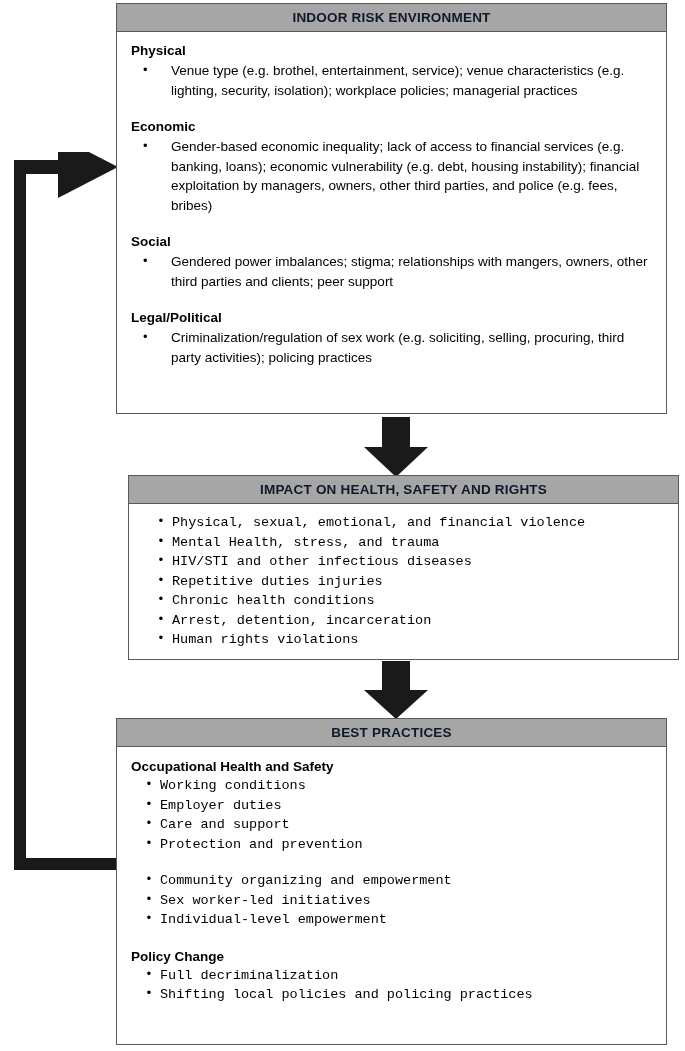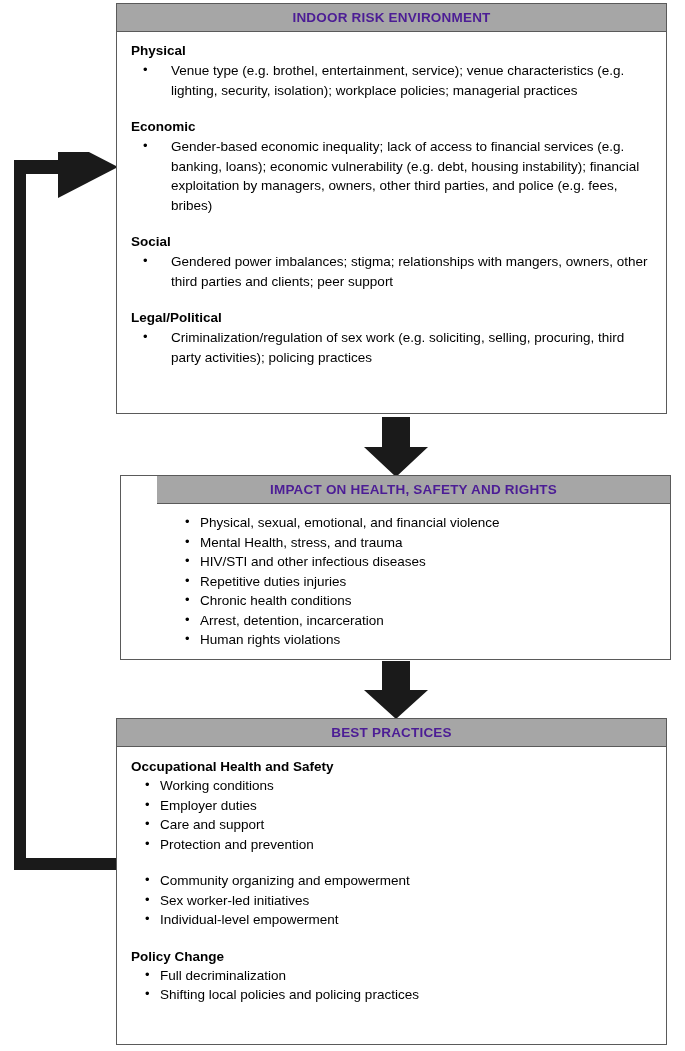--- a/index.html
+++ b/index.html
@@ -26,21 +26,21 @@
     border: 1.5px solid #5a5a5a;
     background: #ffffff;
   }
   .box-header {
     background: #a6a6a6;
     border-bottom: 1.5px solid #5a5a5a;
     text-align: center;
     font-weight: bold;
     font-size: 13.5px;
     letter-spacing: 0.2px;
-    color: #4c1d95;
+    color: #0f172a;
     line-height: 27px;
     height: 28px;
     box-sizing: border-box;
   }
   .box-body {
     padding: 8px 10px 6px 10px;
     box-sizing: border-box;
   }
 
   
@@ -73,20 +73,21 @@
     position: absolute;
     left: 14px;
     top: -1px;
     font-size: 13px;
   }
 
   
   .indent-narrow > li {
     padding-left: 31px;
     line-height: 20.5px;
+    font-family: Liberation Mono, monospace;
   }
   .indent-narrow > li::before {
     content: "\2022";
     position: absolute;
     left: 16px;
     top: -1px;
     font-size: 13px;
   }
 
   .subgroup { margin-bottom: 0; }
@@ -155,21 +156,21 @@
 
     </div>
   </div>
 
   <div class="v-arrow" style="left:360px; top:417px; width:72px; height:60px;">
     <svg width="72" height="60" viewBox="0 0 72 60" xmlns="http://www.w3.org/2000/svg">
       <path d="M 22 0 L 50 0 L 50 30 L 68 30 L 36 60 L 4 30 L 22 30 Z" fill="#1a1a1a"></path>
     </svg>
   </div>
 
-  <div class="box" style="left:120px; top:475px; width:551px; height:185px;padding-left:36px;">
+  <div class="box" style="left:128px; top:475px; width:551px; height:185px;">
 
     <div class="box-header">IMPACT ON HEALTH, SAFETY AND RIGHTS</div>
 
     <div class="box-body" style="padding:9px 12px 6px 12px;">
       <ul class="blist indent-narrow">
         <li>Physical, sexual, emotional, and financial violence</li>
         <li>Mental Health, stress, and trauma</li>
         <li>HIV/STI and other infectious diseases</li>
         <li>Repetitive duties injuries</li>
         <li>Chronic health conditions</li>

